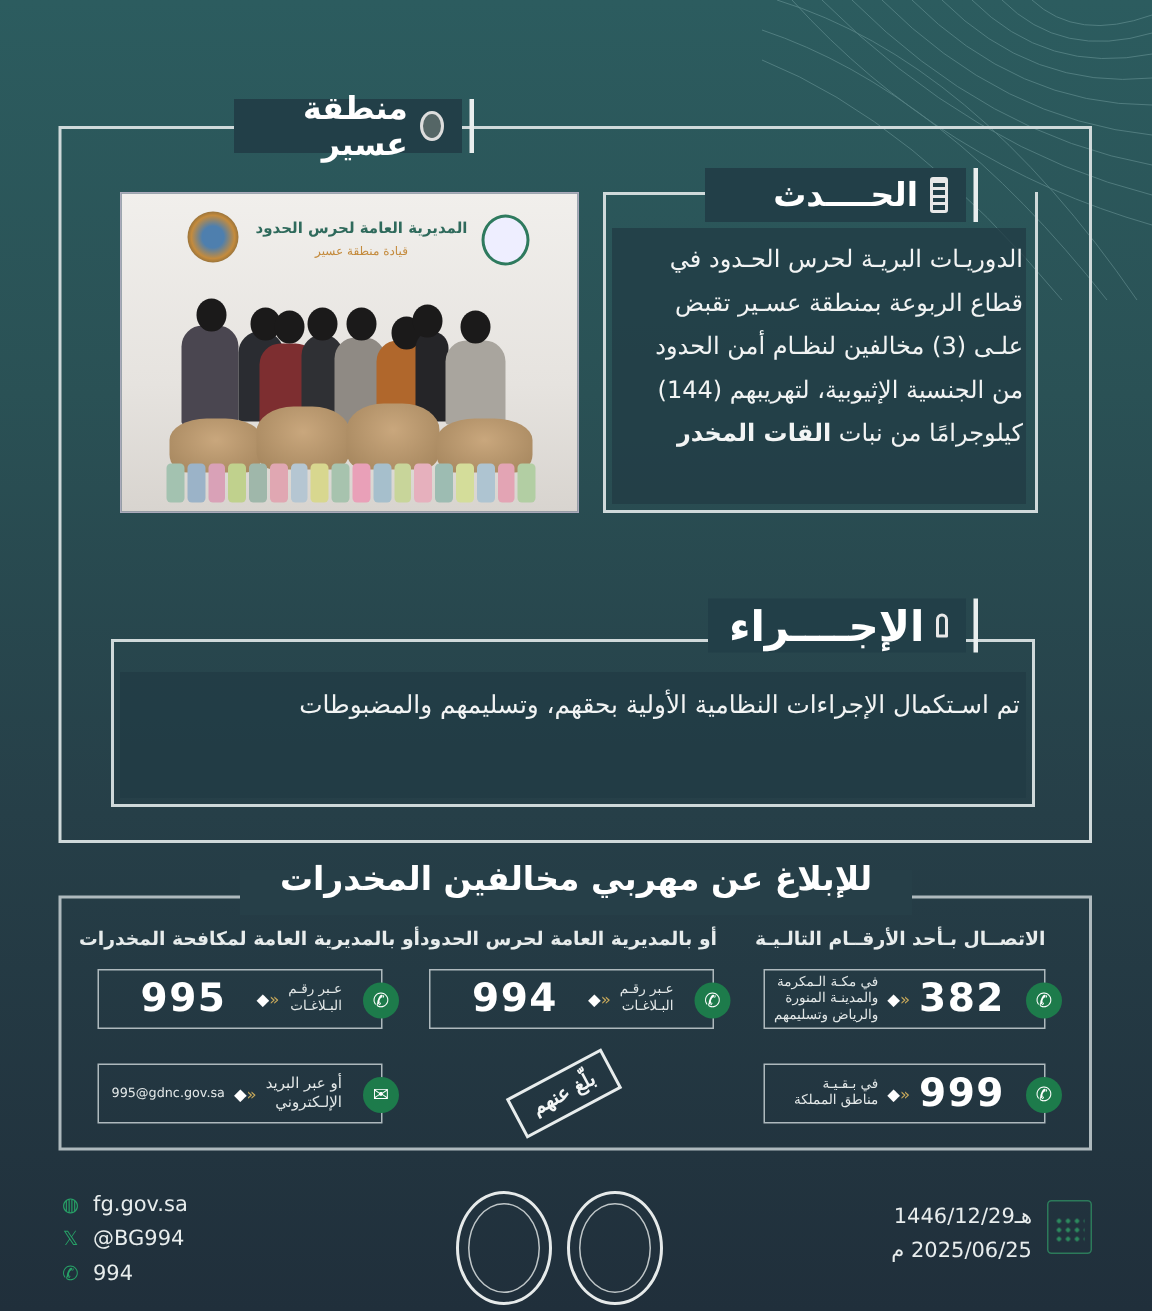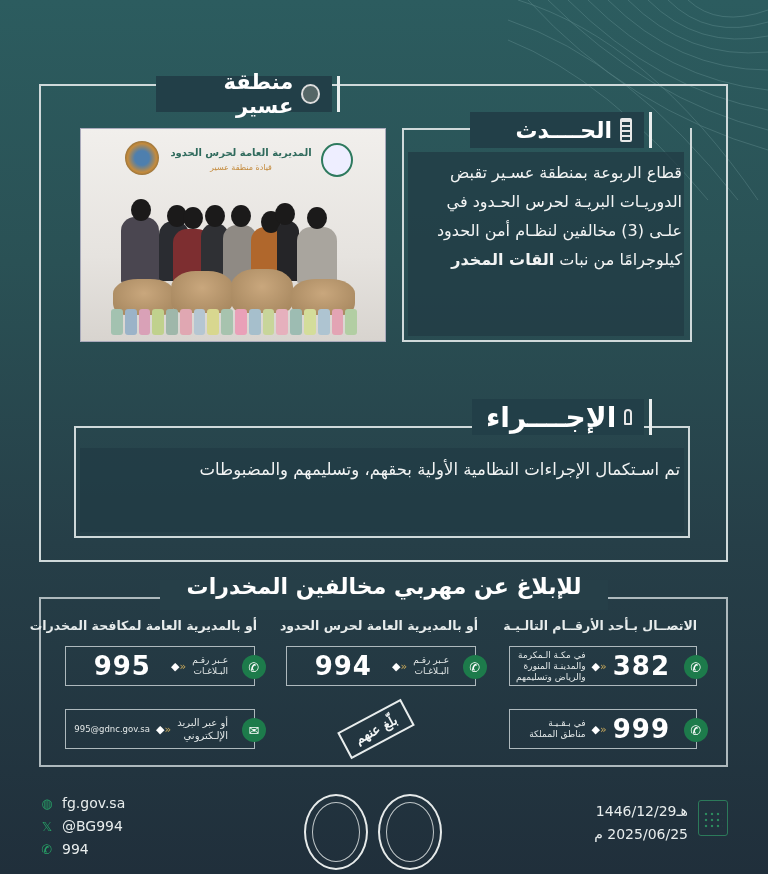--- a/index.html
+++ b/index.html
@@ -75,39 +75,40 @@
     <path d="M140,0 Q190,50 260,36"></path>
       <path d="M160,0 Q200,40 260,22"></path>
       <path d="M180,0 Q210,28 260,10"></path>
     <path d="M0,20 Q120,60 230,200"></path>
       <path d="M0,40 Q100,80 200,200"></path>
       <path d="M10,0 Q140,40 250,200"></path>
   </g>
 </svg>
 
 <div class="frame" style="left:39px; top:84px; width:689px; height:478px;"></div>
-<div class="tag" style="left:156px; top:76px; width:176px;">
+<div class="tag" style="left:156px; top:66px; width:152px;">
   <span class="bar"></span>
   <span style="width:20px;height:20px;border-radius:50%;border:2px solid #ddd;display:inline-block;background:#566;"></span>
   <span style="font-size:21px;">منطقة عسير</span>
 </div>
 
 <div class="frame" style="left:402px; top:128px; width:290px; height:214px; border-left:none; border-top:none;"></div>
 <div class="abs" style="left:402px; top:128px; width:70px; height:2px; background:#cfd9da;"></div>
 <div class="abs" style="left:402px; top:128px; width:2px; height:214px; background:#cfd9da;"></div>
 <div class="panel-dark" style="left:408px; top:152px; width:276px; height:184px;"></div>
 <div class="tag" style="left:470px; top:112px; width:174px;">
   <span class="bar"></span>
   <span style="width:12px;height:24px;border:2px solid #e8e8e8;border-radius:2px;display:inline-block;background:repeating-linear-gradient(180deg,#e8e8e8 0 2px,transparent 2px 5px);"></span>
   <span style="font-size:22px;">الحــــدث</span>
 </div>
 <div class="ptext abs" style="left:410px; top:158px; width:272px; font-size:16px;">
+  <div>الدوريـات البريـة لحرس الحـدود في</div>
   <div>قطاع الربوعة بمنطقة عسـير تقبض</div>
-  <div>الدوريـات البريـة لحرس الحـدود في</div>
   <div>علـى (3) مخالفين لنظـام أمن الحدود</div>
+  <div>من الجنسية الإثيوبية، لتهريبهم (144)</div>
   <div><span>كيلوجرامًا من نبات </span><b>القات المخدر</b></div>
 </div>
 
 <div class="photo">
   <div class="abs" style="left:44px;top:12px;width:34px;height:34px;border-radius:50%;background:radial-gradient(circle,#4e7fae 30%,#c48b3d 60%,#8a6b3a 75%);"></div>
   <div class="abs" style="left:240px;top:14px;width:32px;height:34px;border-radius:50%;border:2px solid #2e7a5e;background:#eef;"></div>
   <div class="abs" style="left:88px;top:18px;width:144px;font-size:10px;font-weight:bold;color:#2f6a5c;direction:rtl;text-align:center;">المديرية العامة لحرس الحدود</div>
   <div class="abs" style="left:88px;top:34px;width:144px;font-size:8px;color:#c48b3d;direction:rtl;text-align:center;">قيادة منطقة عسير</div>
 
   <div class="person" style="left:40px;top:88px;width:38px;height:66px;background:#4a4650;"></div>
@@ -163,21 +164,21 @@
 <div class="ptext abs" style="left:86px; top:455px; width:594px; font-size:16.5px; line-height:30px;">
   <div>تم اسـتكمال الإجراءات النظامية الأولية بحقهم، وتسليمهم والمضبوطات</div>
 </div>
 
 <div class="frame" style="left:39px; top:597px; width:689px; height:170px; border-color:#aeb9bd;"></div>
 <div class="abs" style="left:160px; top:580px; width:448px; height:30px; background:#263f48;"></div>
 <div class="sec-title">للإبلاغ عن مهربي مخالفين المخدرات</div>
 
 <div class="col-title" style="right:71px; top:618px;">الاتصــال بـأحد الأرقــام التالـيـة</div>
 <div class="col-title" style="right:290px; top:618px;">أو بالمديرية العامة لحرس الحدود</div>
-<div class="col-title" style="right:511px; top:618px;">أو بالمديرية العامة لمكافحة المخدرات</div>
+<div class="col-title" style="right:488px; top:618px;">أو بالمديرية العامة لمكافحة المخدرات</div>
 
 <div class="box" style="left:509px; top:646px; width:188px;">
   <span class="phone-badge">✆</span>
   <span class="big-num">382</span>
   <span class="chev">«<i>◆</i></span>
   <span class="small-lines">
     <div>في مكـة الـمكرمة</div>
     <div>والمدينـة المنورة</div>
     <div>والرياض وتسليمهم</div>
   </span>

